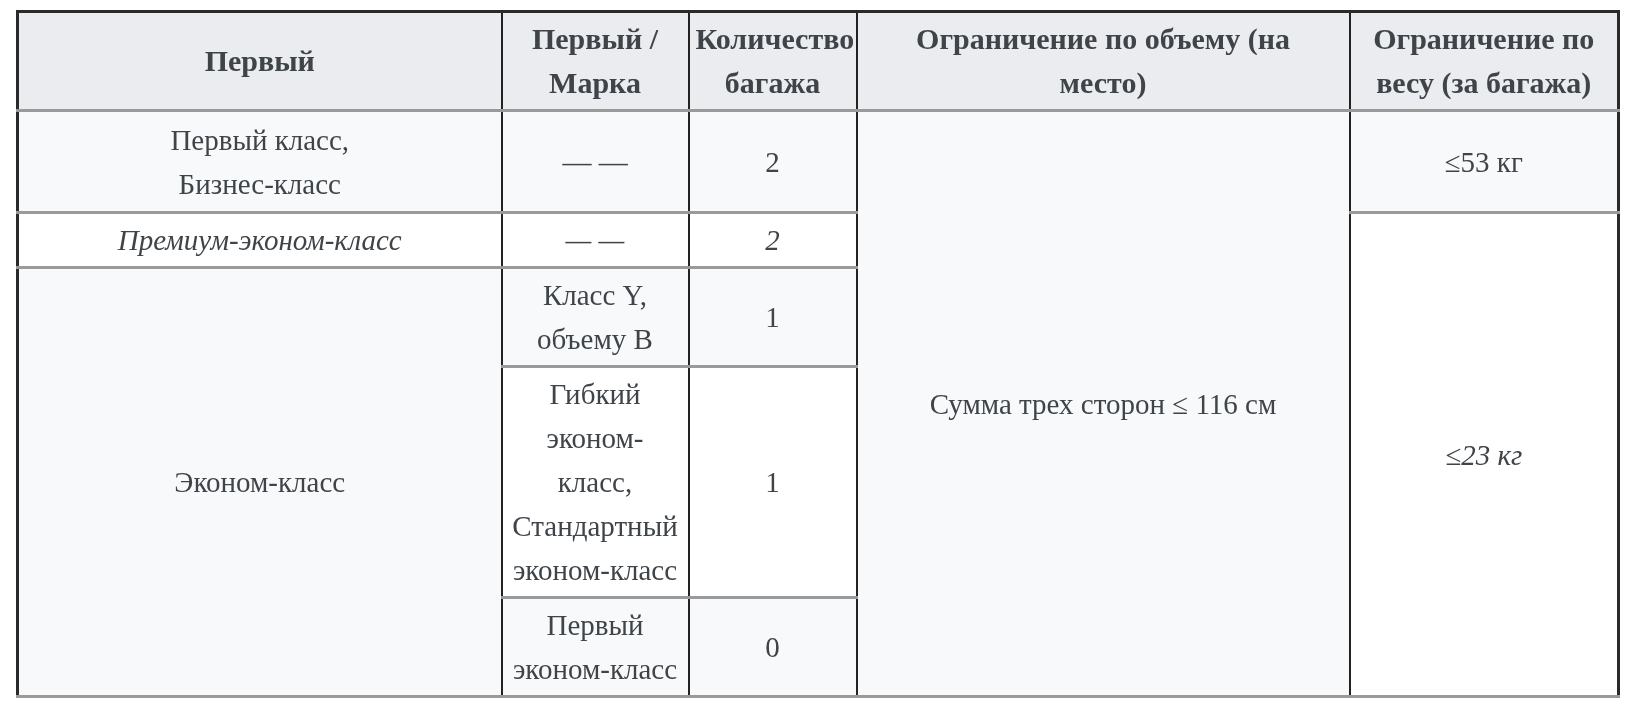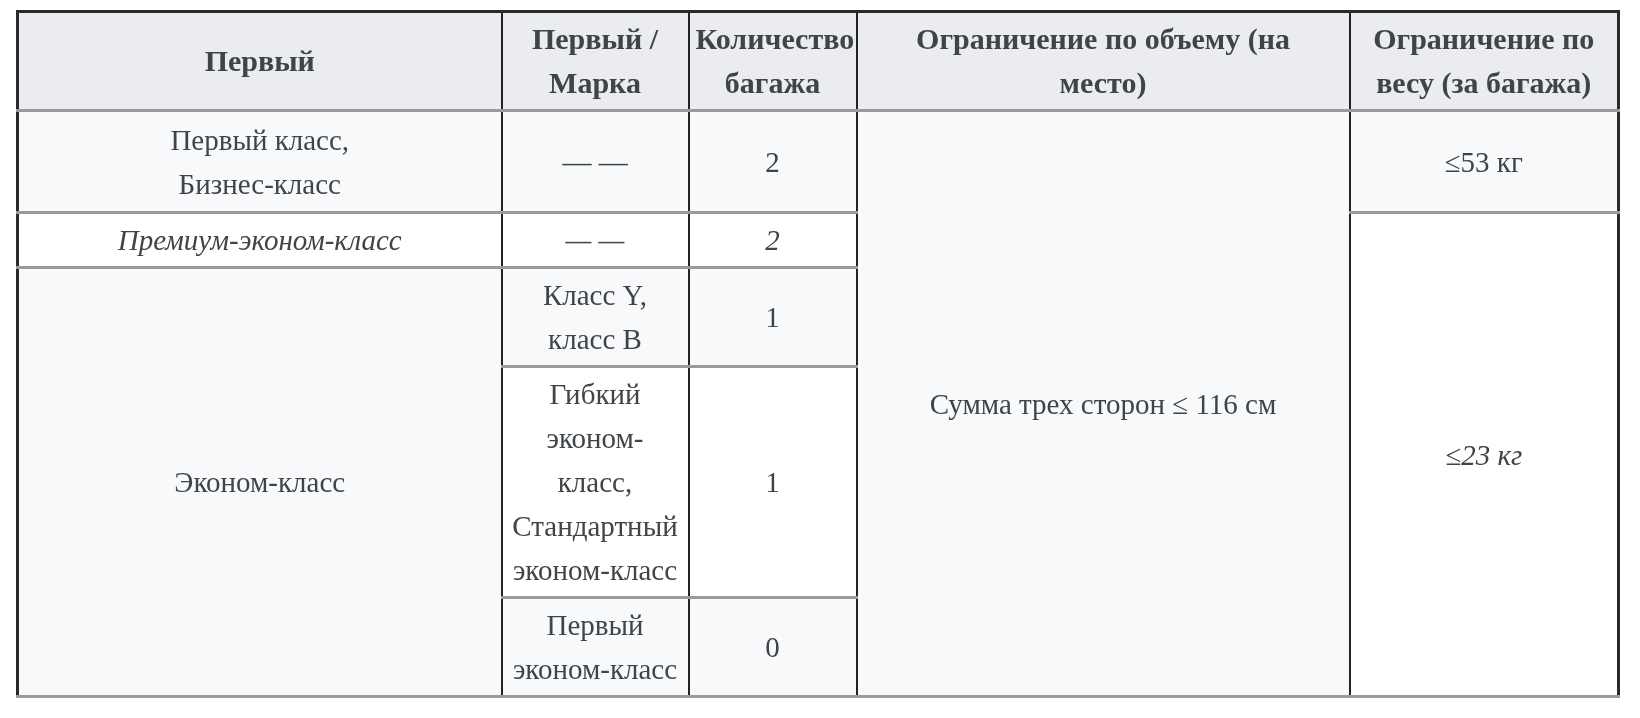--- a/index.html
+++ b/index.html
@@ -94,21 +94,21 @@
     </tr>
     <tr class="plain row-2">
       <td>Премиум-эконом-класс</td>
       <td class="brand-cell">— —</td>
       <td>2</td>
       <td rowspan="4">≤23 кг</td>
     </tr>
     <tr class="shaded row-3">
       <td rowspan="3">Эконом-класс</td>
       <td class="brand-cell">Класс Y,
-класс B</td>
+объему B</td>
       <td>1</td>
     </tr>
     <tr class="plain row-4">
       <td class="brand-cell">Гибкий
 эконом-
 класс,
 Стандартный
 эконом-класс</td>
       <td>1</td>
     </tr>

